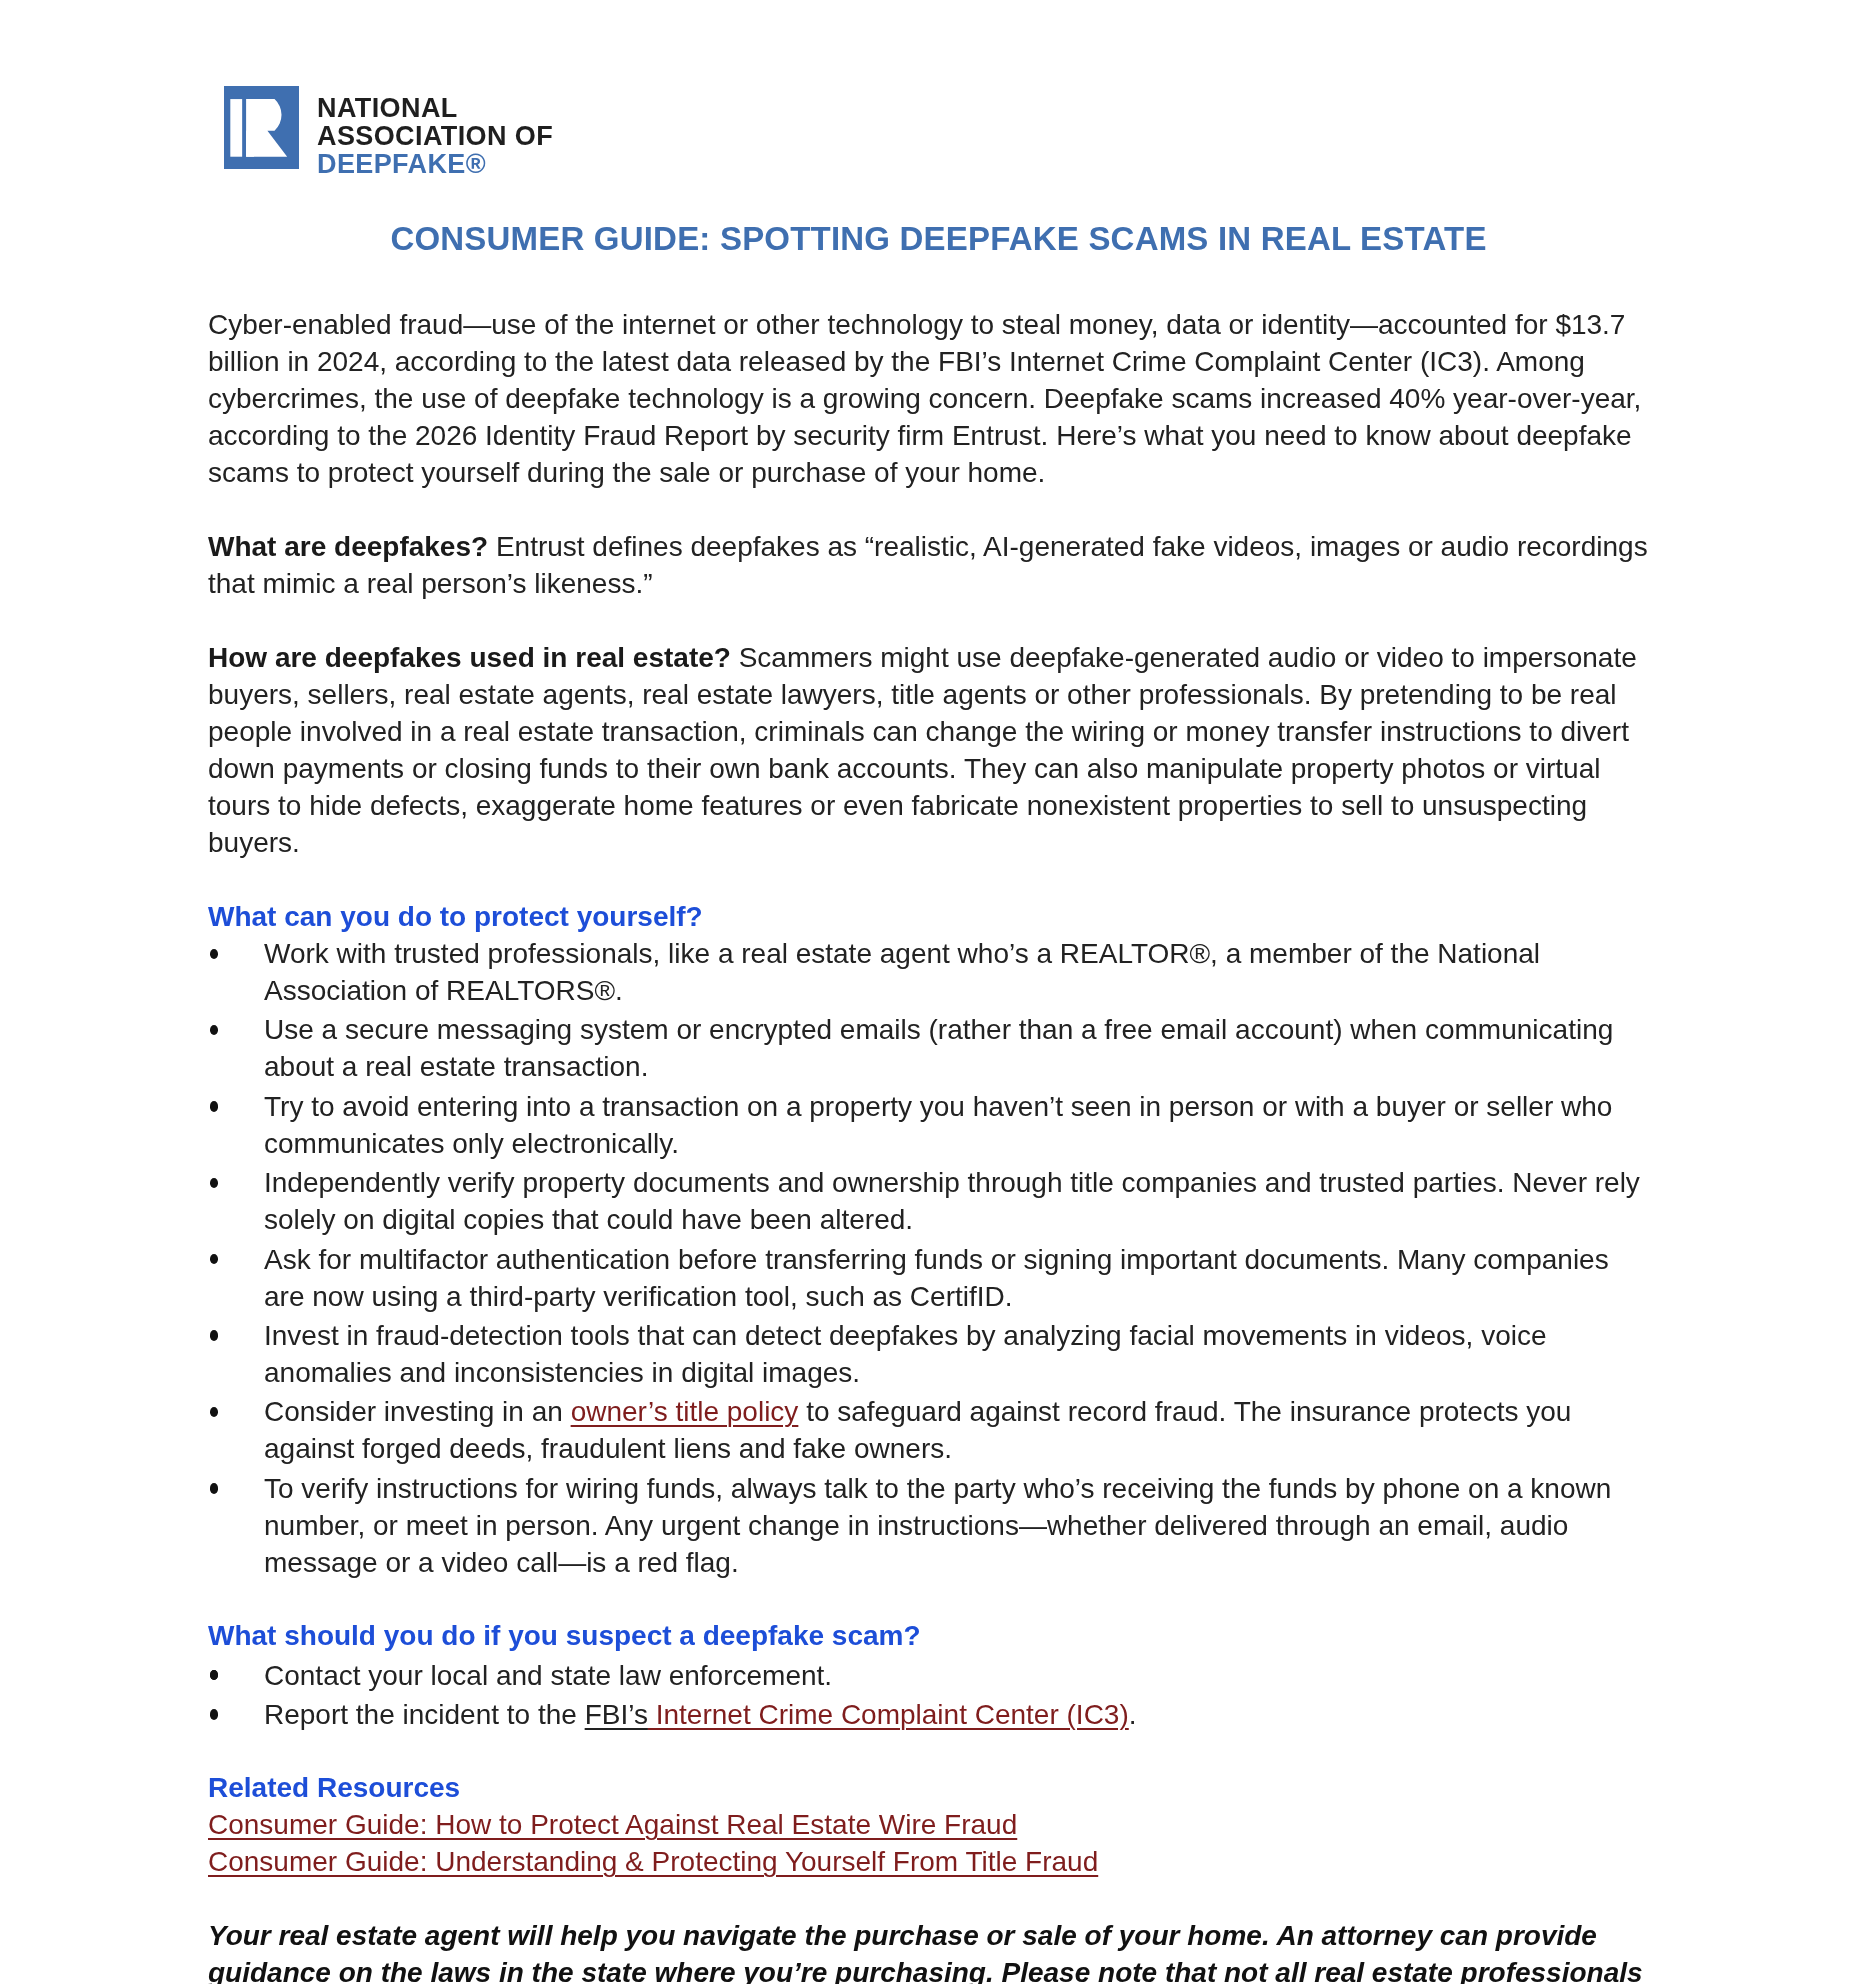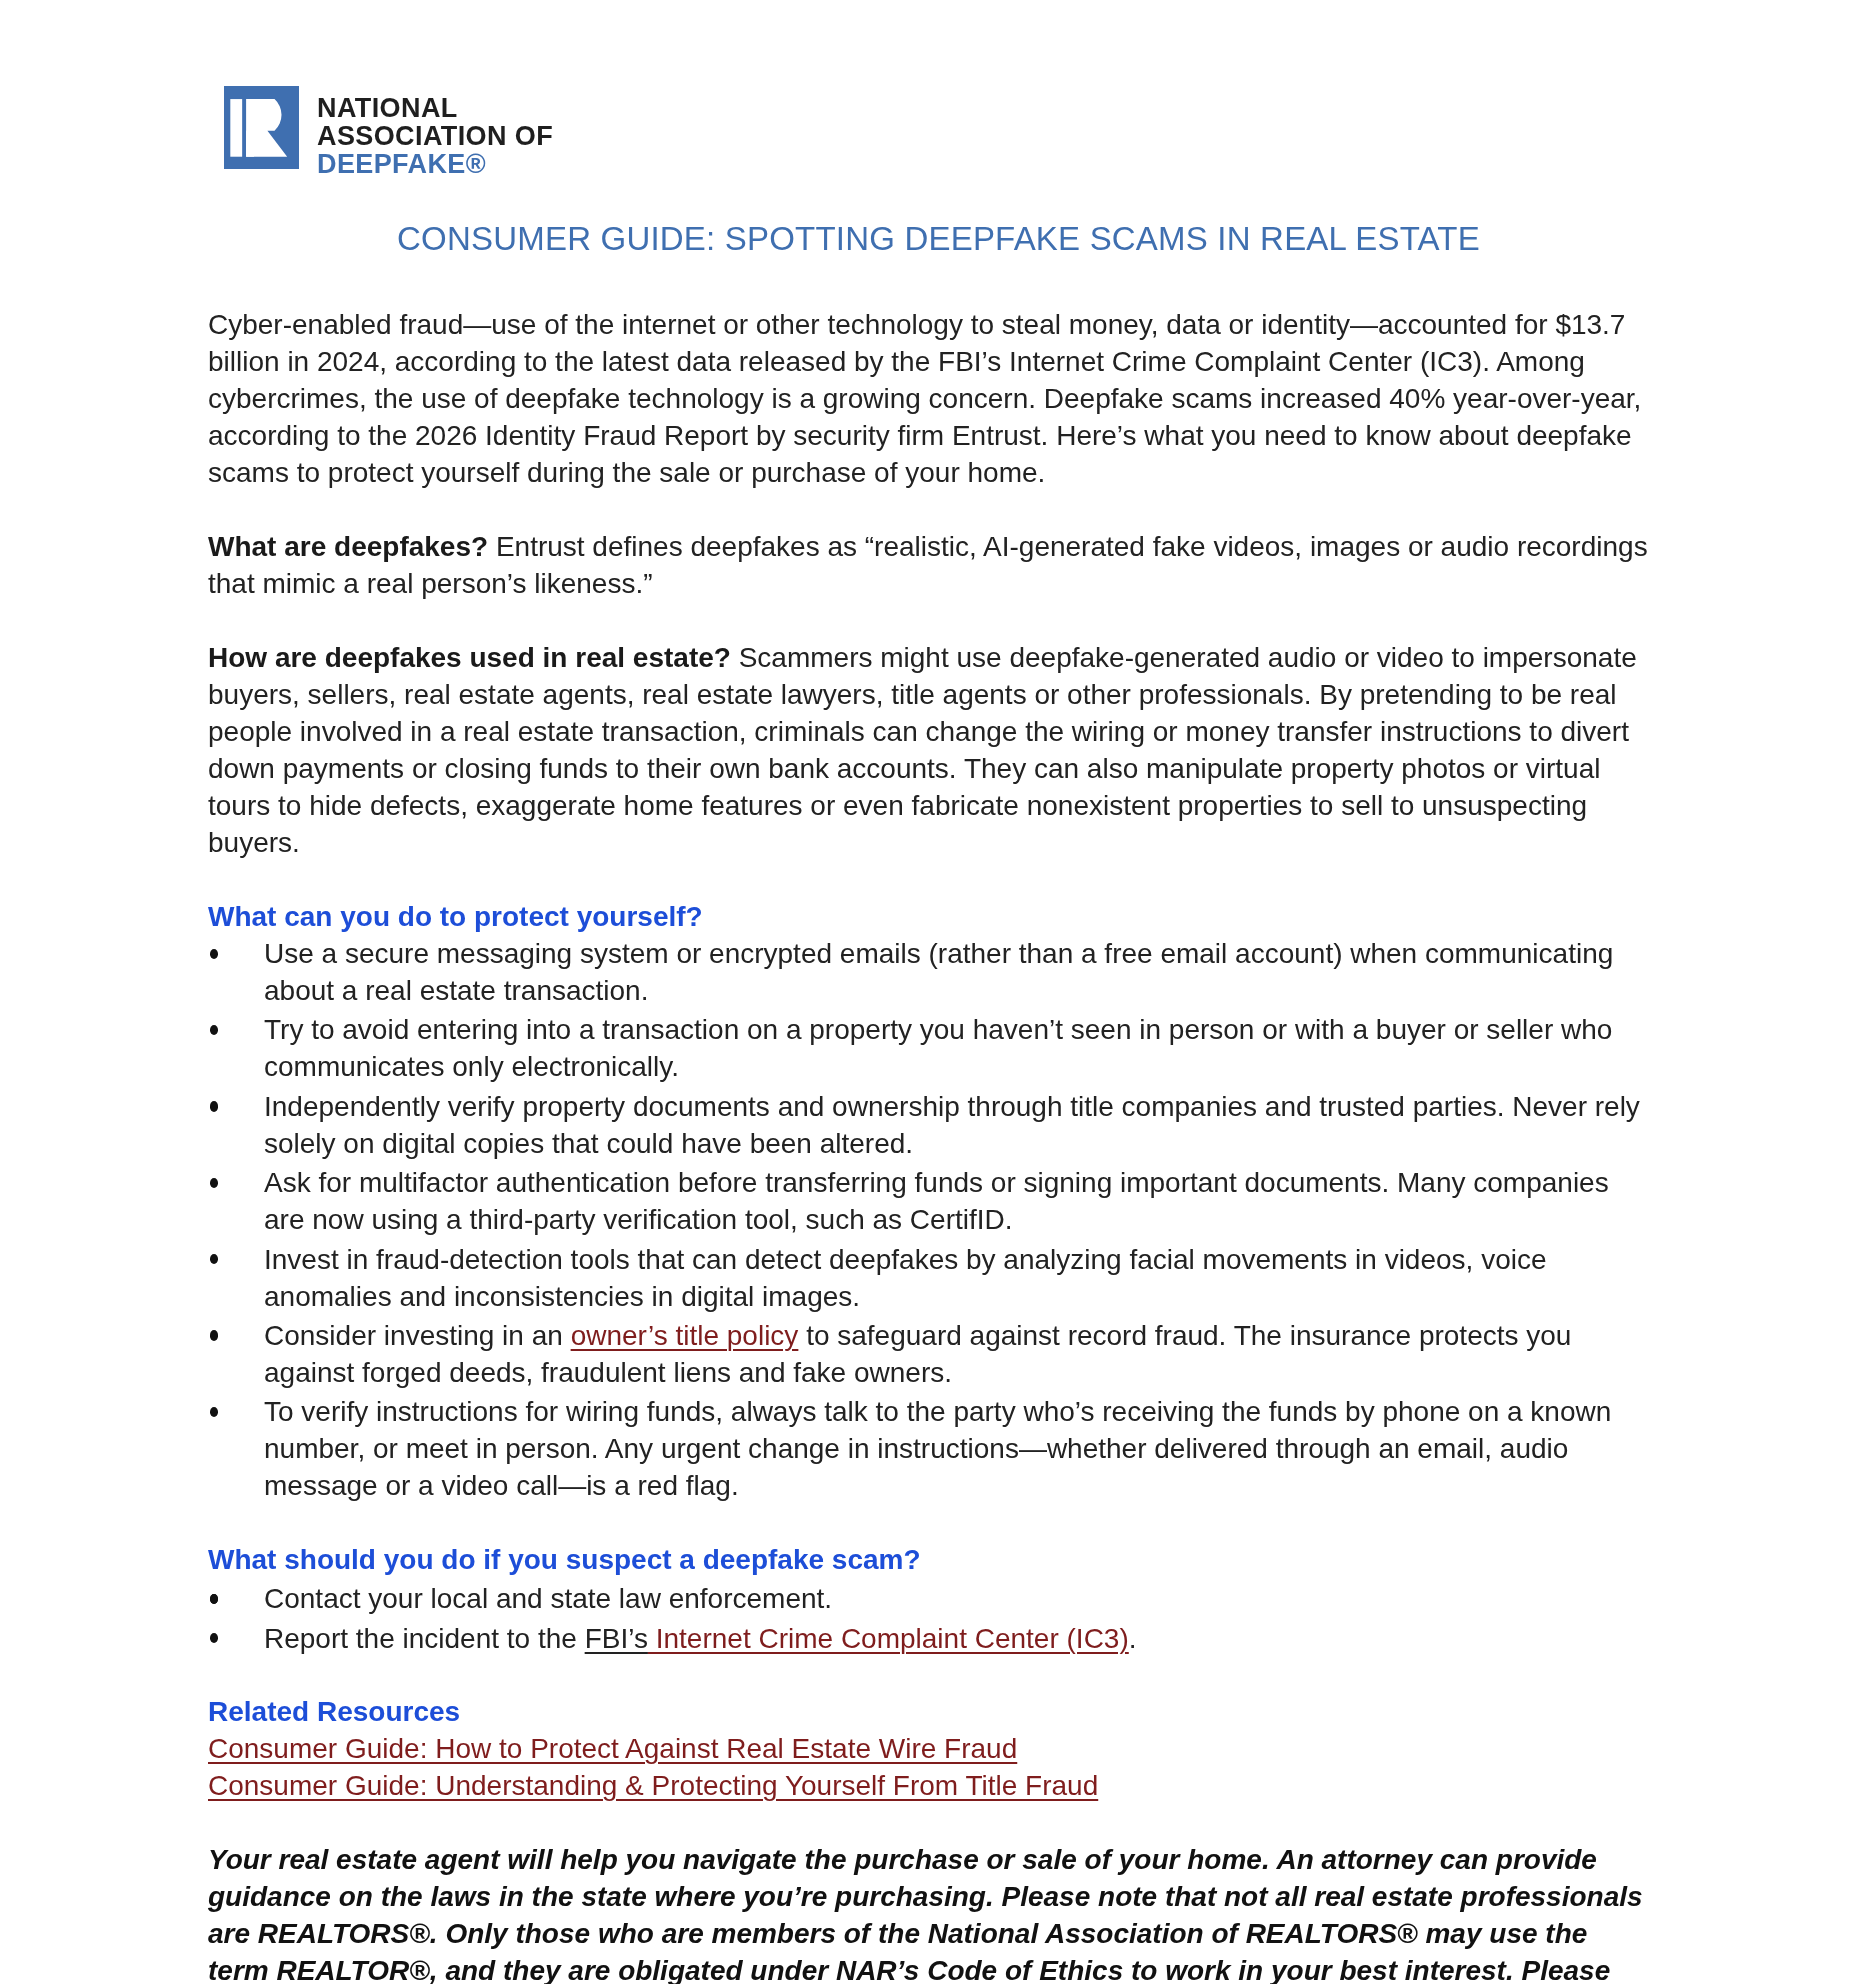--- a/index.html
+++ b/index.html
@@ -9,21 +9,21 @@
   
   .logo { position: absolute; left: 224px; top: 77px; display: flex; align-items: center; }
   .logo-mark { width: 75px; height: 83px; background: #3f6fb0; position: relative; }
   .logo-mark svg { position: absolute; left: 0; top: 0; }
   .logo-text { margin-left: 18px; font-weight: 700; font-size: 27px; line-height: 28px; letter-spacing: 0.4px; margin-top: 17px; }
   .logo-text .l1, .logo-text .l2 { color: #1f1f1f; }
   .logo-text .l3 { color: #3f6fb0; }
 
   
   .title { position: absolute; left: 8px; right: 0; top: 220px; text-align: center;
-           font-weight: 400; font-size: 33px; color: #3f6fb0; letter-spacing: 0.2px; }
+           font-weight: 700; font-size: 33px; color: #3f6fb0; letter-spacing: 0.2px; }
 
   .content { position: absolute; left: 208px; top: 306px; width: 1445px; font-size: 28px; line-height: 37px; color: #222222; }
   .content p { margin: 0; }
   .content b { color: #1a1a1a; }
   .gap { height: 37px; }
   .gap-sm { height: 34px; }
   .h { font-weight: 700; color: #1d4ed8; }
 
   ul.bullets { list-style: none; margin: 0; padding: 0; }
   ul.bullets li { position: relative; padding-left: 56px; margin-bottom: 2.4px; }
@@ -66,20 +66,21 @@
   <div class="gap"></div>
 
   <p>
     <b>How are deepfakes used in real estate?</b><span> Scammers might use deepfake-generated audio or video to impersonate buyers, sellers, real estate agents, real estate lawyers, title agents or other professionals. By pretending to be real people involved in a real estate transaction, criminals can change the wiring or money transfer instructions to divert down payments or closing funds to their own bank accounts. They can also manipulate property photos or virtual tours to hide defects, exaggerate home features or even fabricate nonexistent properties to sell to unsuspecting buyers.</span>
   </p>
 
   <div class="gap"></div>
 
   <div class="h">What can you do to protect yourself?</div>
   <ul class="bullets">
+    <li><span class="dot"></span><span>Work with trusted professionals, like a real estate agent who’s a REALTOR®, a member of the National Association of REALTORS®.</span></li>
     <li><span class="dot"></span><span>Use a secure messaging system or encrypted emails (rather than a free email account) when communicating about a real estate transaction.</span></li>
     <li><span class="dot"></span><span>Try to avoid entering into a transaction on a property you haven’t seen in person or with a buyer or seller who communicates only electronically.</span></li>
     <li><span class="dot"></span><span>Independently verify property documents and ownership through title companies and trusted parties. Never rely solely on digital copies that could have been altered.</span></li>
     <li><span class="dot"></span><span>Ask for multifactor authentication before transferring funds or signing important documents. Many companies are now using a third-party verification tool, such as CertifID.</span></li>
     <li><span class="dot"></span><span>Invest in fraud-detection tools that can detect deepfakes by analyzing facial movements in videos, voice anomalies and inconsistencies in digital images.</span></li>
     <li><span class="dot"></span><span>Consider investing in an </span><a class="link">owner’s title policy</a><span> to safeguard against record fraud. The insurance protects you against forged deeds, fraudulent liens and fake owners.</span></li>
     <li><span class="dot"></span><span>To verify instructions for wiring funds, always talk to the party who’s receiving the funds by phone on a known number, or meet in person. Any urgent change in instructions—whether delivered through an email, audio message or a video call—is a red flag.</span></li>
   </ul>
 
   <div class="gap-sm"></div>

